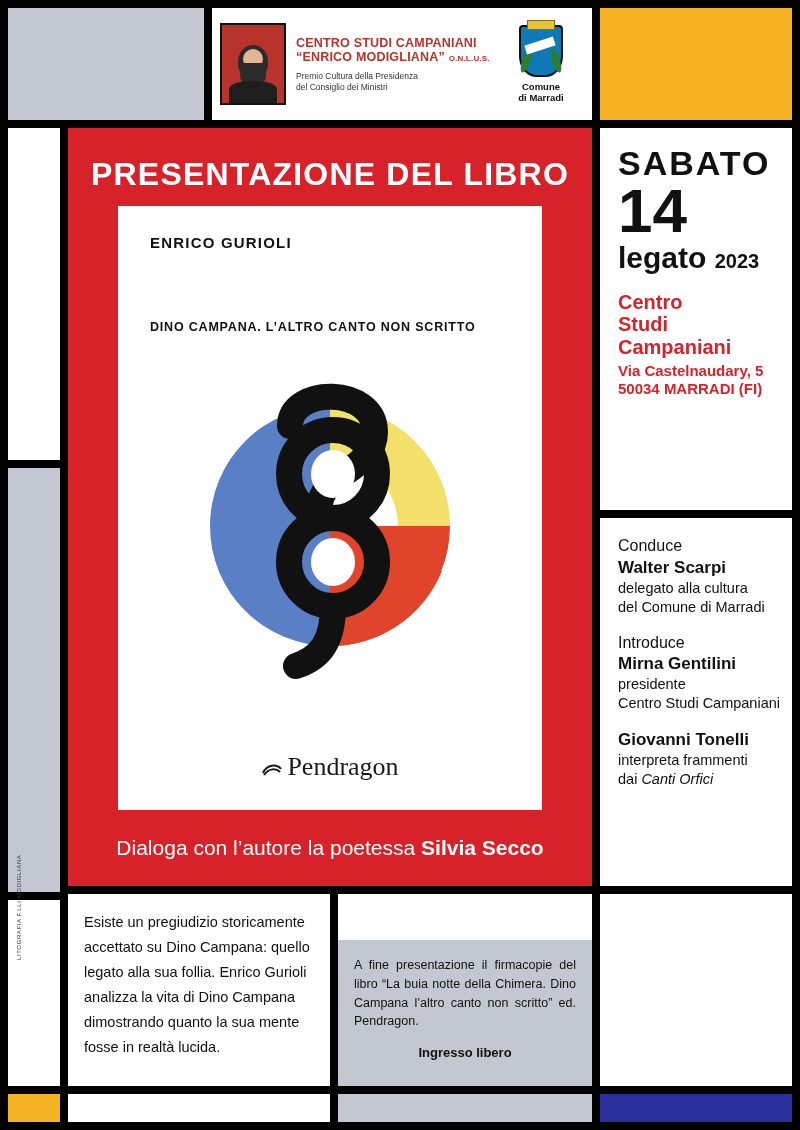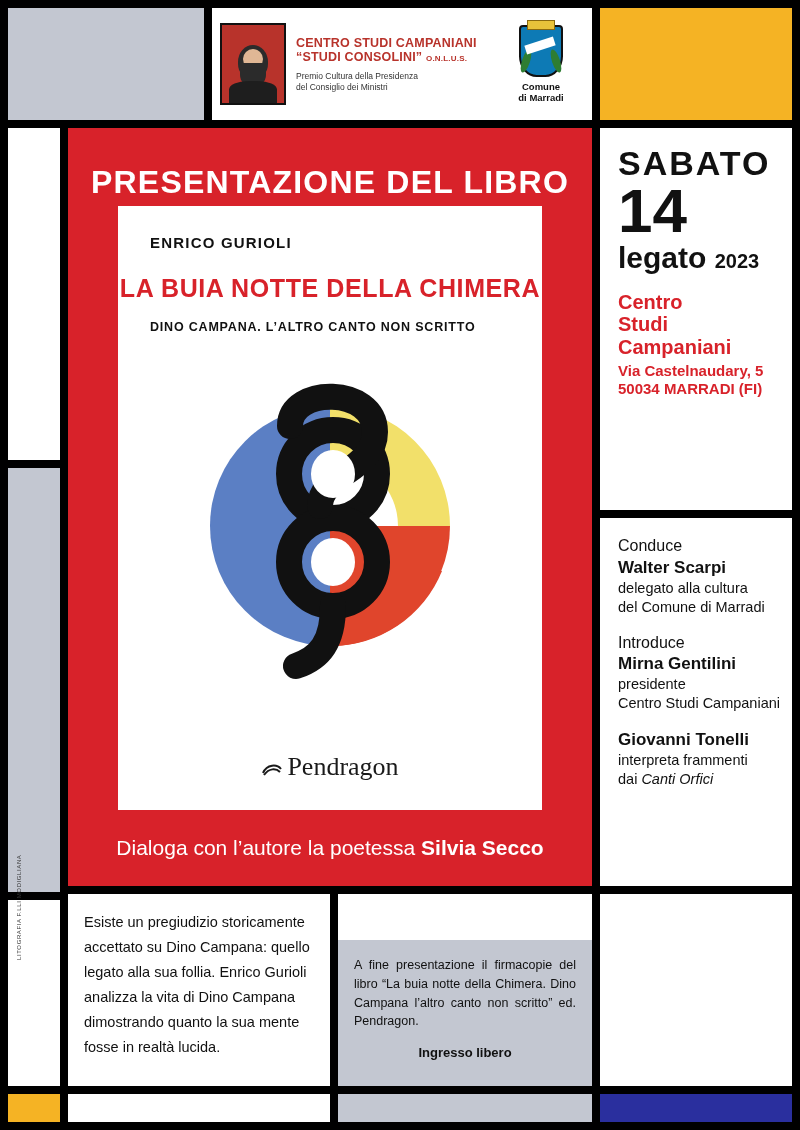--- a/index.html
+++ b/index.html
@@ -170,21 +170,21 @@
     margin-top: 4px;
   }
 
   
   .red-panel {
     position: absolute;
     left: 68px; top: 128px;
     width: 524px; height: 758px;
     background: #d8222a;
     box-sizing: border-box;
-    padding: 8px;
+    padding: 0;
   }
   .red-title {
     color: #ffffff;
     text-align: center;
     font-size: 32px;
     font-weight: bold;
     letter-spacing: 1.2px;
     padding-top: 28px;
   }
   .book-cover {
@@ -393,21 +393,21 @@
 
   <div class="header-inner">
     <div class="portrait">
       <div class="head"></div>
       <div class="face"></div>
       <div class="beard"></div>
       <div class="body"></div>
     </div>
     <div class="center-text">
       <div class="l1">CENTRO STUDI CAMPANIANI</div>
-      <div class="l2"><span>“STUDI CONSOLINI”</span>
+      <div class="l2"><span>“ENRICO MODIGLIANA”</span>
         <span class="small">O.N.L.U.S.</span></div>
       <div class="l3" style="white-space:pre-line">Premio Cultura della Presidenza
 del Consiglio dei Ministri</div>
     </div>
     <div class="comune">
       <div class="crest">
         <div class="crown"></div>
         <div class="leaf-l"></div>
         <div class="leaf-r"></div>
         <div class="band"></div>
@@ -417,21 +417,20 @@
         <div>di Marradi</div>
       </div>
     </div>
   </div>
 
   <div class="red-panel">
     <div class="red-title">PRESENTAZIONE DEL LIBRO</div>
 
     <div class="book-cover">
       <div class="bc-author">ENRICO GURIOLI</div>
-      <div class="bc-title">LA BUIA NOTTE DELLA CHIMERA</div>
       <div class="bc-sub">DINO CAMPANA. L’ALTRO CANTO NON SCRITTO</div>
 
       <div class="bc-art">
         <svg viewBox="0 0 320 340" width="320" height="340" aria-hidden="true">
 
           <path d="M160 40 A120 120 0 0 0 40 160 L160 160 Z" fill="#5b7fc4"></path>
           <path d="M40 160 A120 120 0 0 0 160 280 L160 160 Z" fill="#5b7fc4"></path>
 
           <path d="M160 40 A120 120 0 0 1 280 160 L228 160 A68 68 0 0 0 160 92 Z" fill="#f2e06a"></path>
 

